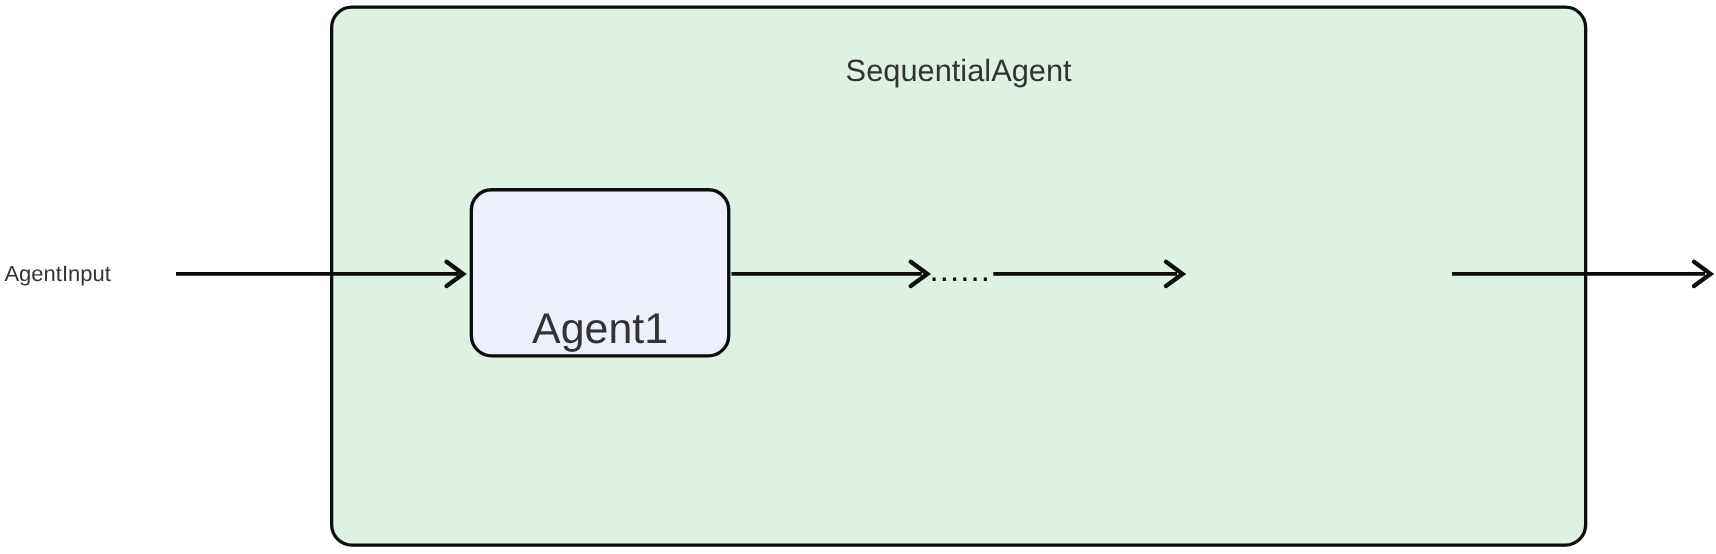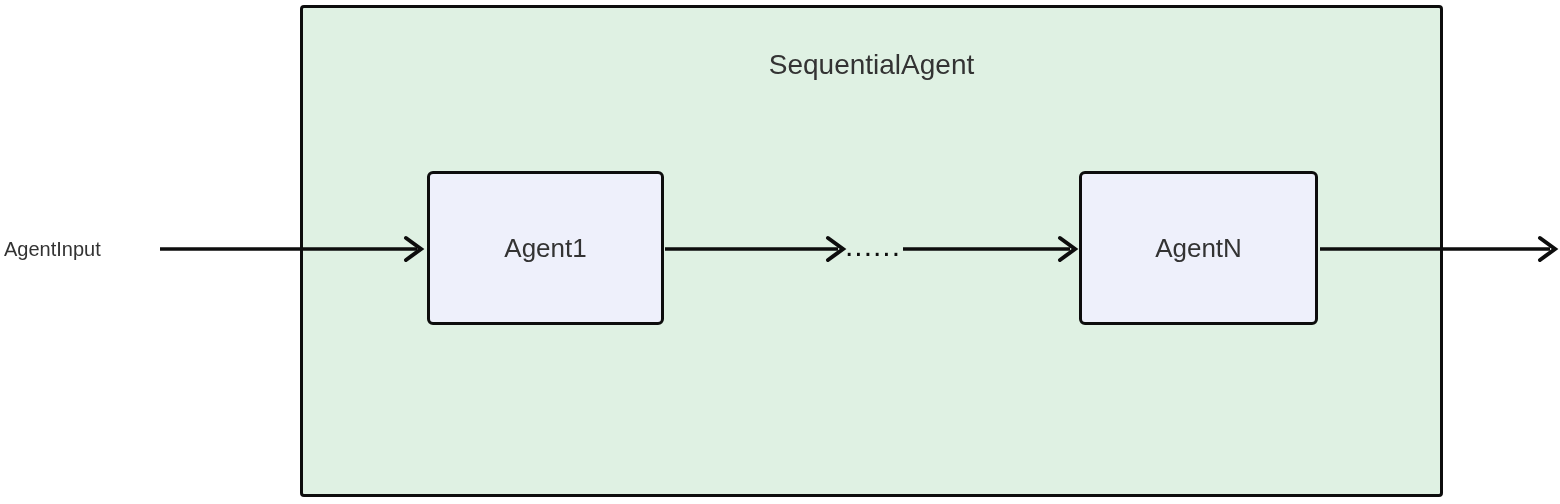--- a/index.html
+++ b/index.html
@@ -20,39 +20,39 @@
   .canvas {
     position: relative;
     width: 1560px; height: 504px;
   }
   .container-box {
     position: absolute;
     left: 300px; top: 5px;
     width: 1143px; height: 492px;
     background: var(--container-fill);
     border: 3px solid var(--container-border);
-    border-radius: 4px;
+    border-radius: 20px;
   }
   .container-title {
     position: absolute;
     left: 0; top: 41px;
     width: 100%;
     text-align: center;
     font-size: 28px;
     color: var(--text);
   }
   .node {
     position: absolute;
     background: var(--node-fill);
     border: 3px solid var(--node-border);
-    border-radius: 6px;
+    border-radius: 20px;
     display: flex;
-    align-items: center;
+    align-items: flex-end;
     justify-content: center;
-    font-size: 26px;
+    font-size: 39px;
     color: var(--text);
   }
   .node-agent1 { left: 427px; top: 171px; width: 237px; height: 154px; }
   .node-agentn { left: 1079px; top: 171px; width: 239px; height: 154px; }
   .input-label {
     position: absolute;
     left: 4px; top: 229px;
     width: 150px; height: 40px;
     display: flex;
     align-items: center;
@@ -110,21 +110,18 @@
     <path class="arrow-head" d="M 1060 238 L 1075 249 L 1060 260"></path>
 
     <path class="arrow-line" d="M 1320 249 L 1550 249"></path>
     <path class="arrow-head" d="M 1540 238 L 1555 249 L 1540 260"></path>
   </svg>
 
   <div class="node node-agent1">
     <span>Agent1</span>
   </div>
 
-  <div class="node node-agentn">
-    <span>AgentN</span>
-  </div>
 
   <div class="input-label">AgentInput</div>
 
   <div class="ellipsis-label">......</div>
 
 </div>
 
 </body></html>

